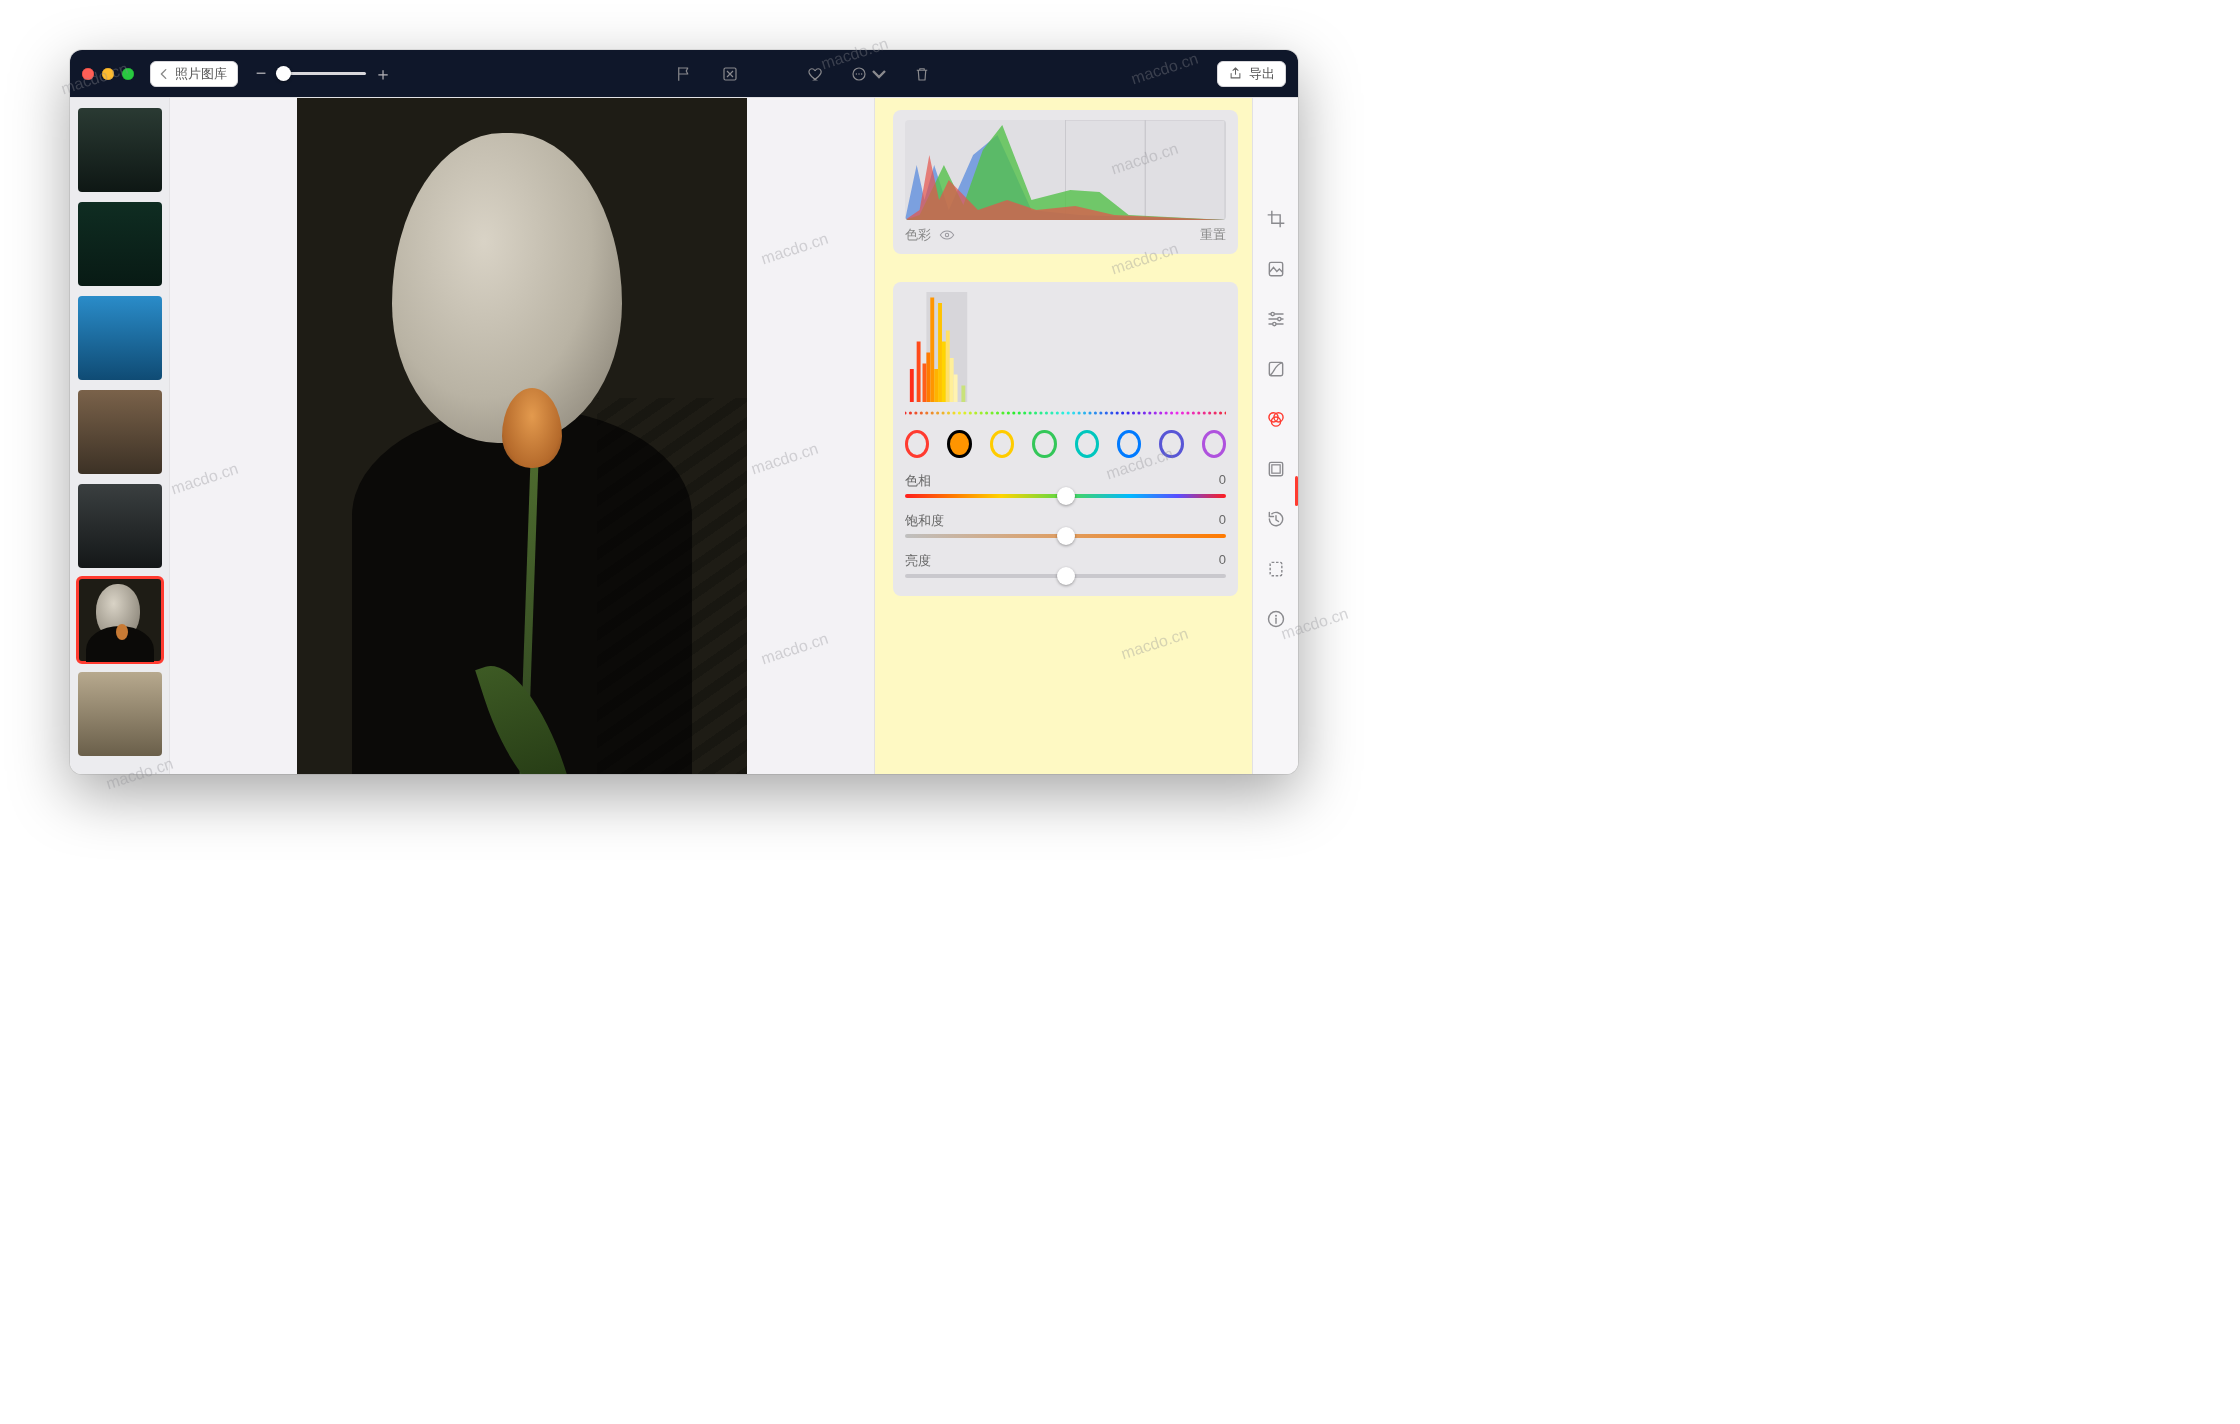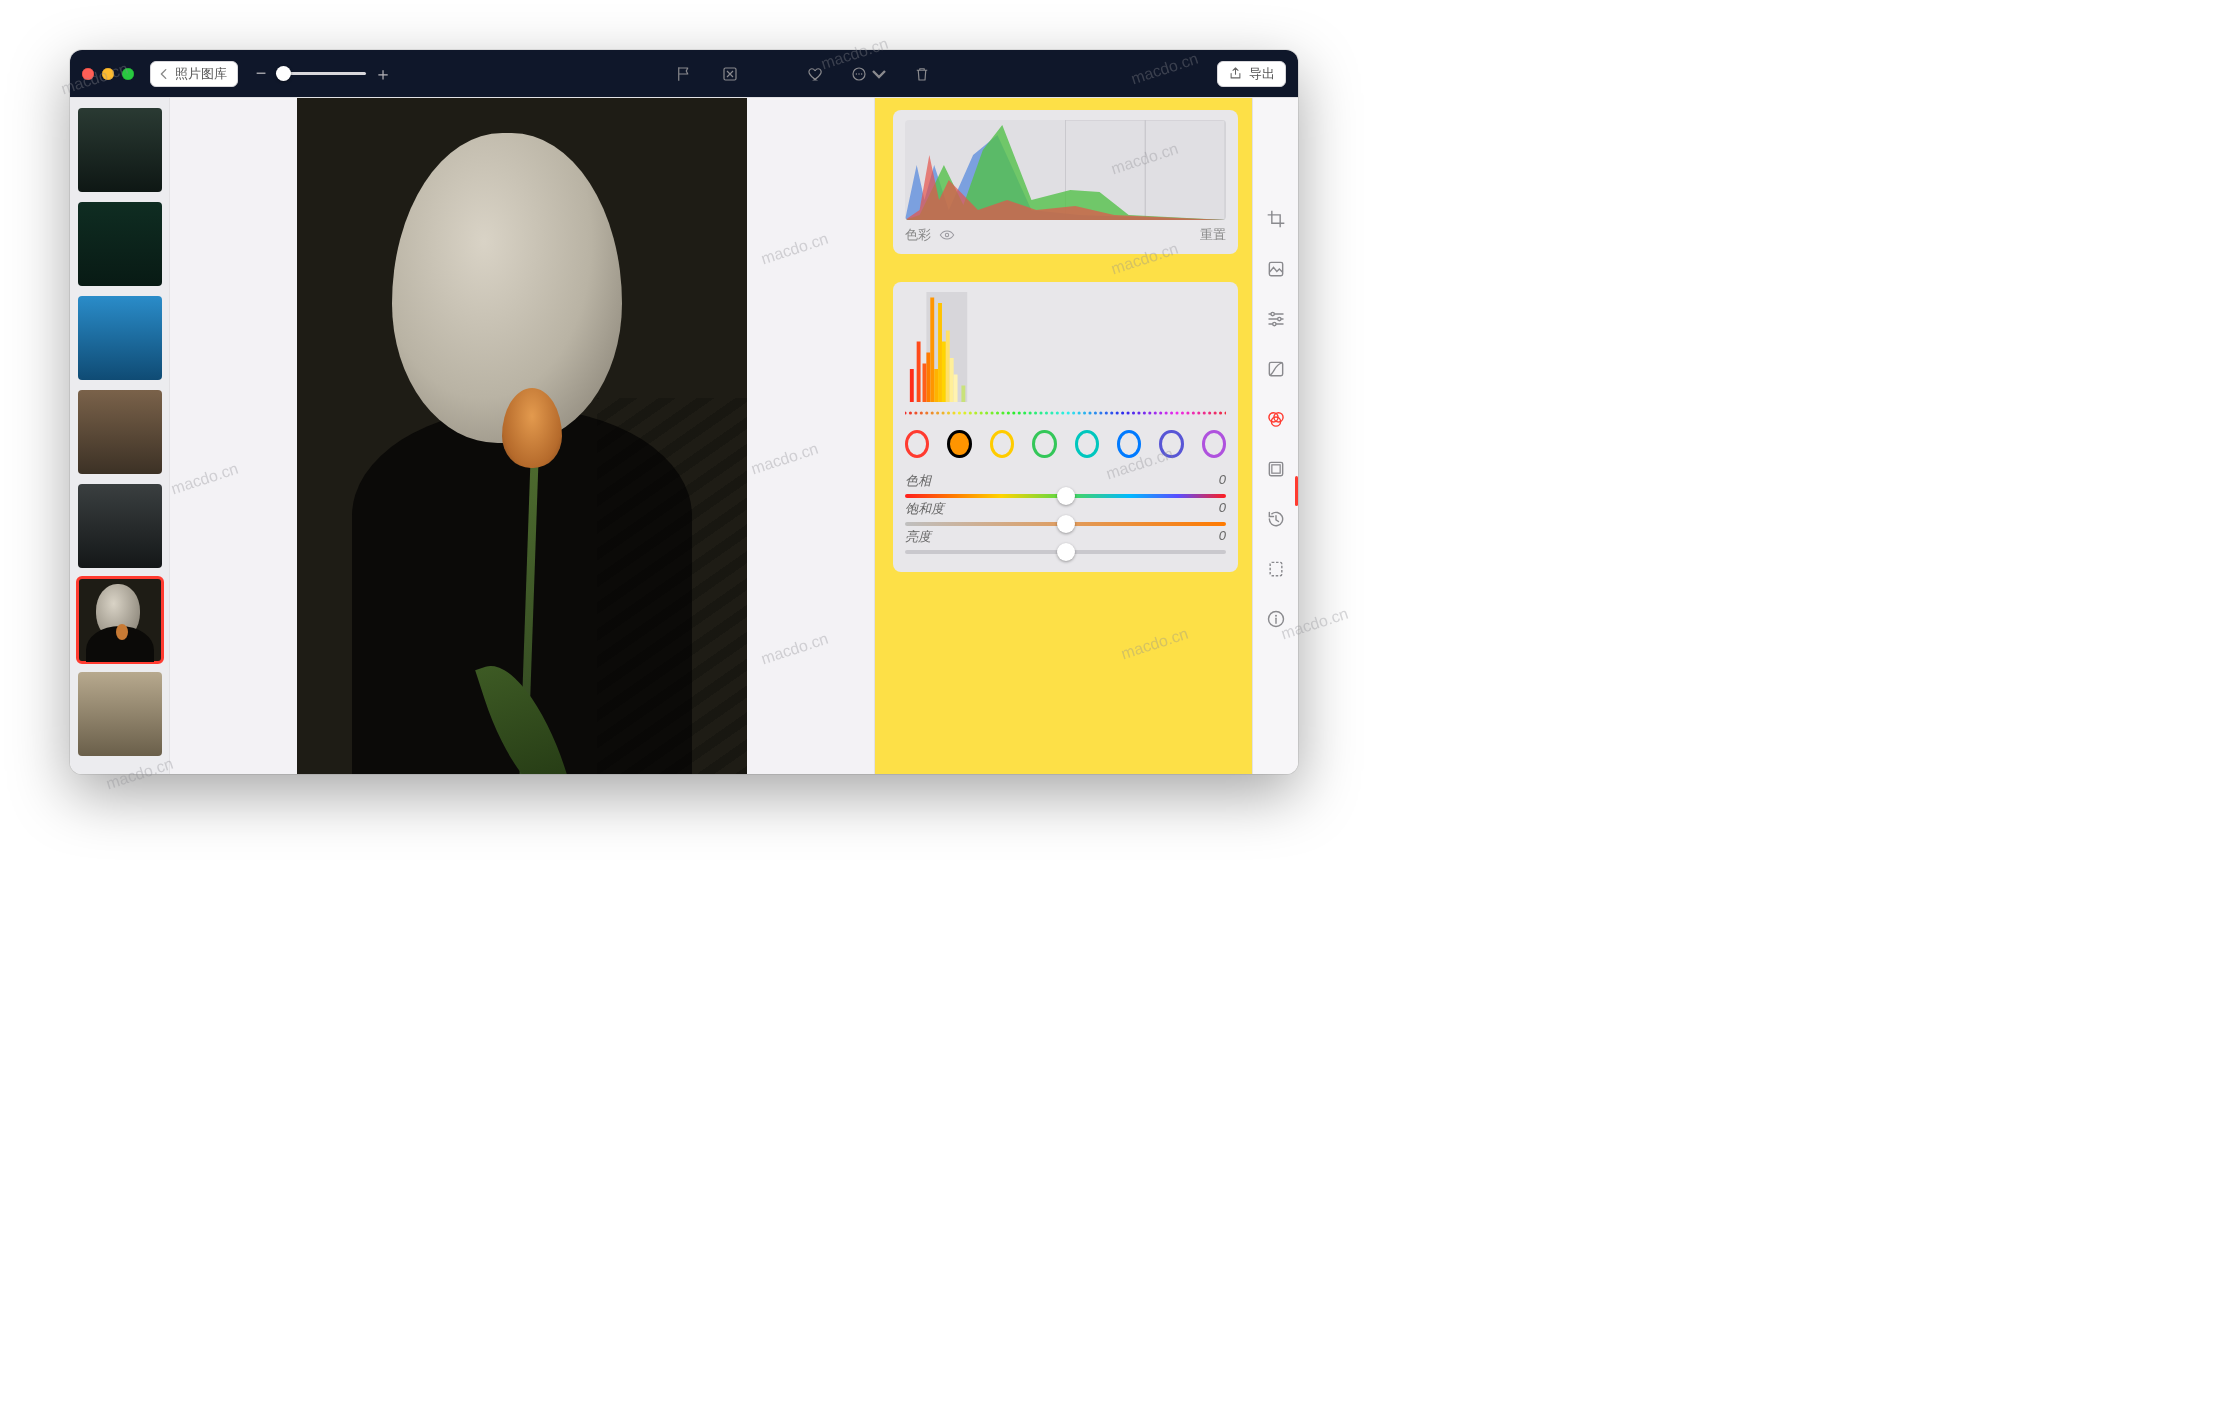--- a/index.html
+++ b/index.html
@@ -93,38 +93,38 @@
   .stem { position:absolute; left:228px; top:360px; width:8px; height:320px;
     background:linear-gradient(#4d6a2e,#2f4520); transform:rotate(2deg); }
   .leaf { position:absolute; left:200px; top:560px; width:55px; height:150px;
     background:linear-gradient(#3d5a24,#233813);
     border-radius:0 80% 0 80%; transform:rotate(-18deg); }
   .blinds { position:absolute; right:0; top:300px; width:150px; height:380px;
     background: repeating-linear-gradient(-35deg, rgba(0,0,0,.55) 0 10px, rgba(0,0,0,0) 10px 22px);
     opacity:.35; }
 
   .panel {
-    width:378px; background:#fde047; border-left:1px solid #e2e1e4;
+    width:378px; background:#fef9c3; border-left:1px solid #e2e1e4;
     padding:12px 14px 12px 18px; overflow:hidden; position:relative;
   }
   .hist-card, .color-card {
     background:#e8e7ea; border-radius:8px; padding:10px 12px;
   }
   .hist-draw { height:100px; background:#e0dfe3; border-radius:4px; position:relative; overflow:hidden; }
   .hist-row { display:flex; justify-content:space-between; align-items:center; margin-top:6px; color:#888; font-size:13px; }
   .hist-row .left { display:flex; align-items:center; gap:8px; }
   .eye { width:16px; height:16px; }
 
   .color-card { margin-top:28px; padding-bottom:18px; }
   .hue-bars { height:110px; position:relative; }
   .dots-row { height:6px; margin-top:-4px; }
   .swatches { display:flex; gap:18px; margin:10px 0 14px; }
   .swatch { width:28px; height:28px; border-radius:50%; border:3px solid; background:transparent; cursor:pointer; }
   .swatch.filled { background: currentColor; border-color:#000 !important; }
-  .slider-row { margin-top:2px;font-style:italic; }
+  .slider-row { margin-top:14px; }
   .slider-row .lbls { display:flex; justify-content:space-between; font-size:13px; color:#666; margin-bottom:4px; }
   .track { height:4px; border-radius:2px; position:relative; }
   .track.hue { background: linear-gradient(to right,#ff1e1e 0%,#ff7a00 15%,#ffd400 30%,#50d84a 50%,#00b9ff 70%,#5a4dff 85%,#ff1e1e 100%); }
   .track.sat { background: linear-gradient(to right,#bfbfbf 0%,#ff7a00 100%); }
   .track.grey { background:#c9c8cd; }
   .thumbk { position:absolute; top:-7px; width:18px; height:18px; border-radius:50%; background:#fff; box-shadow:0 1px 3px rgba(0,0,0,.35); }
 
   
   .rail {
     width:46px; background:#f7f6f8; border-left:1px solid #e2e1e4;

